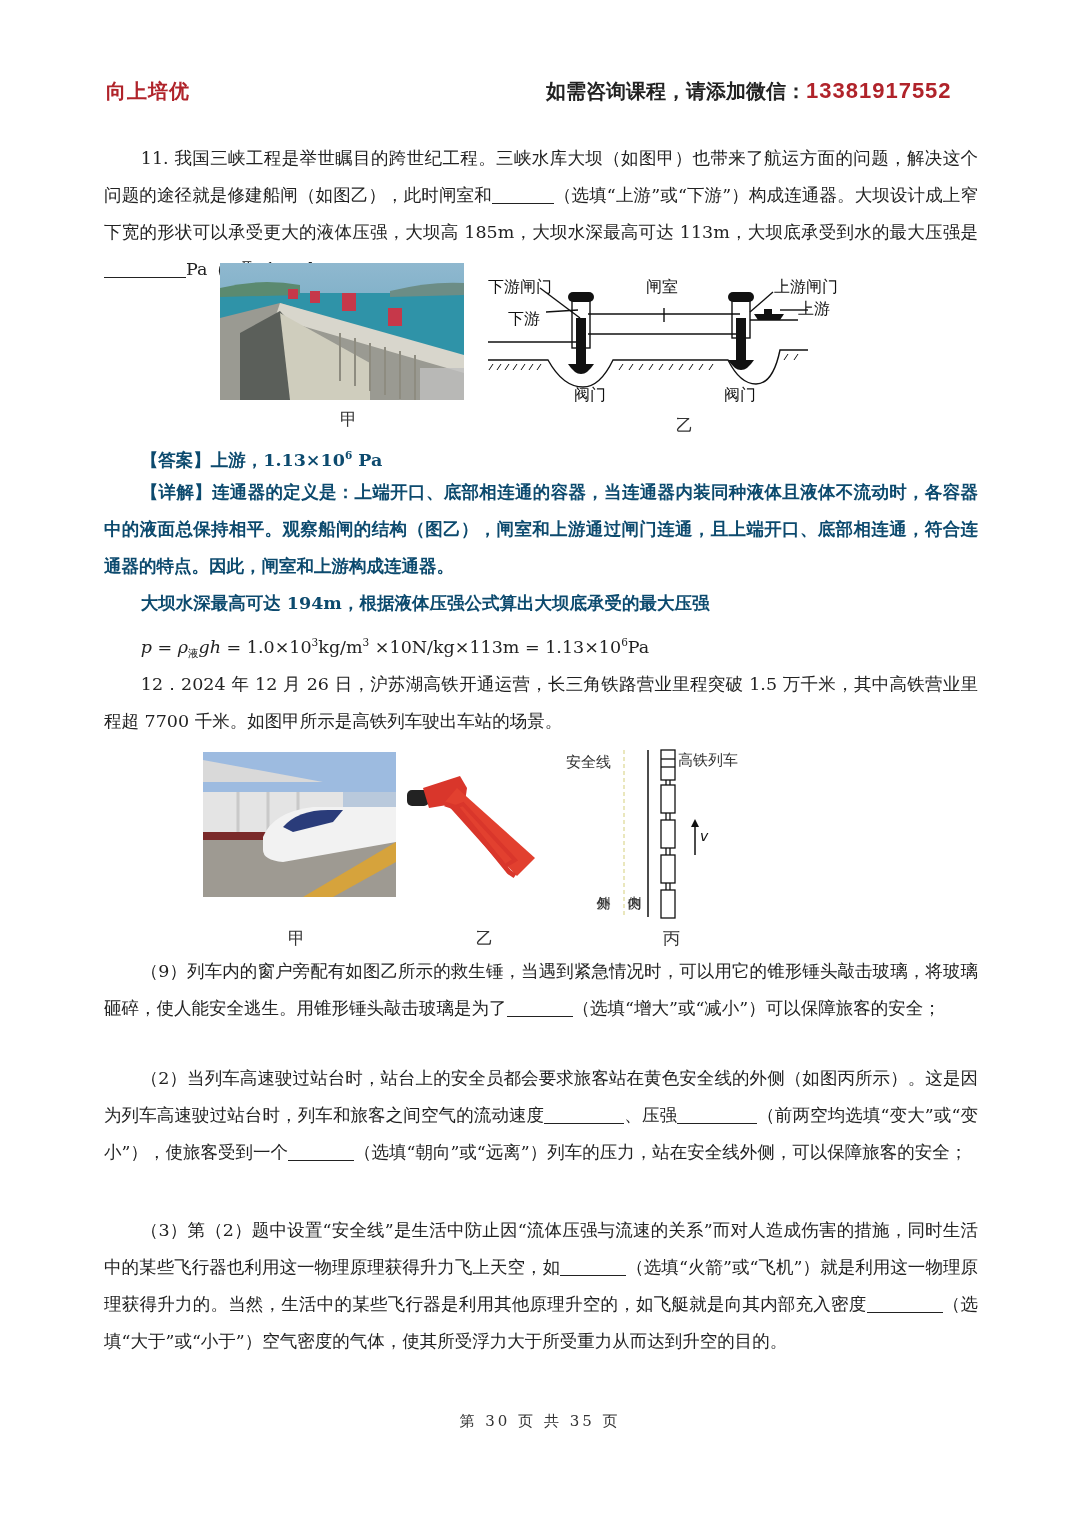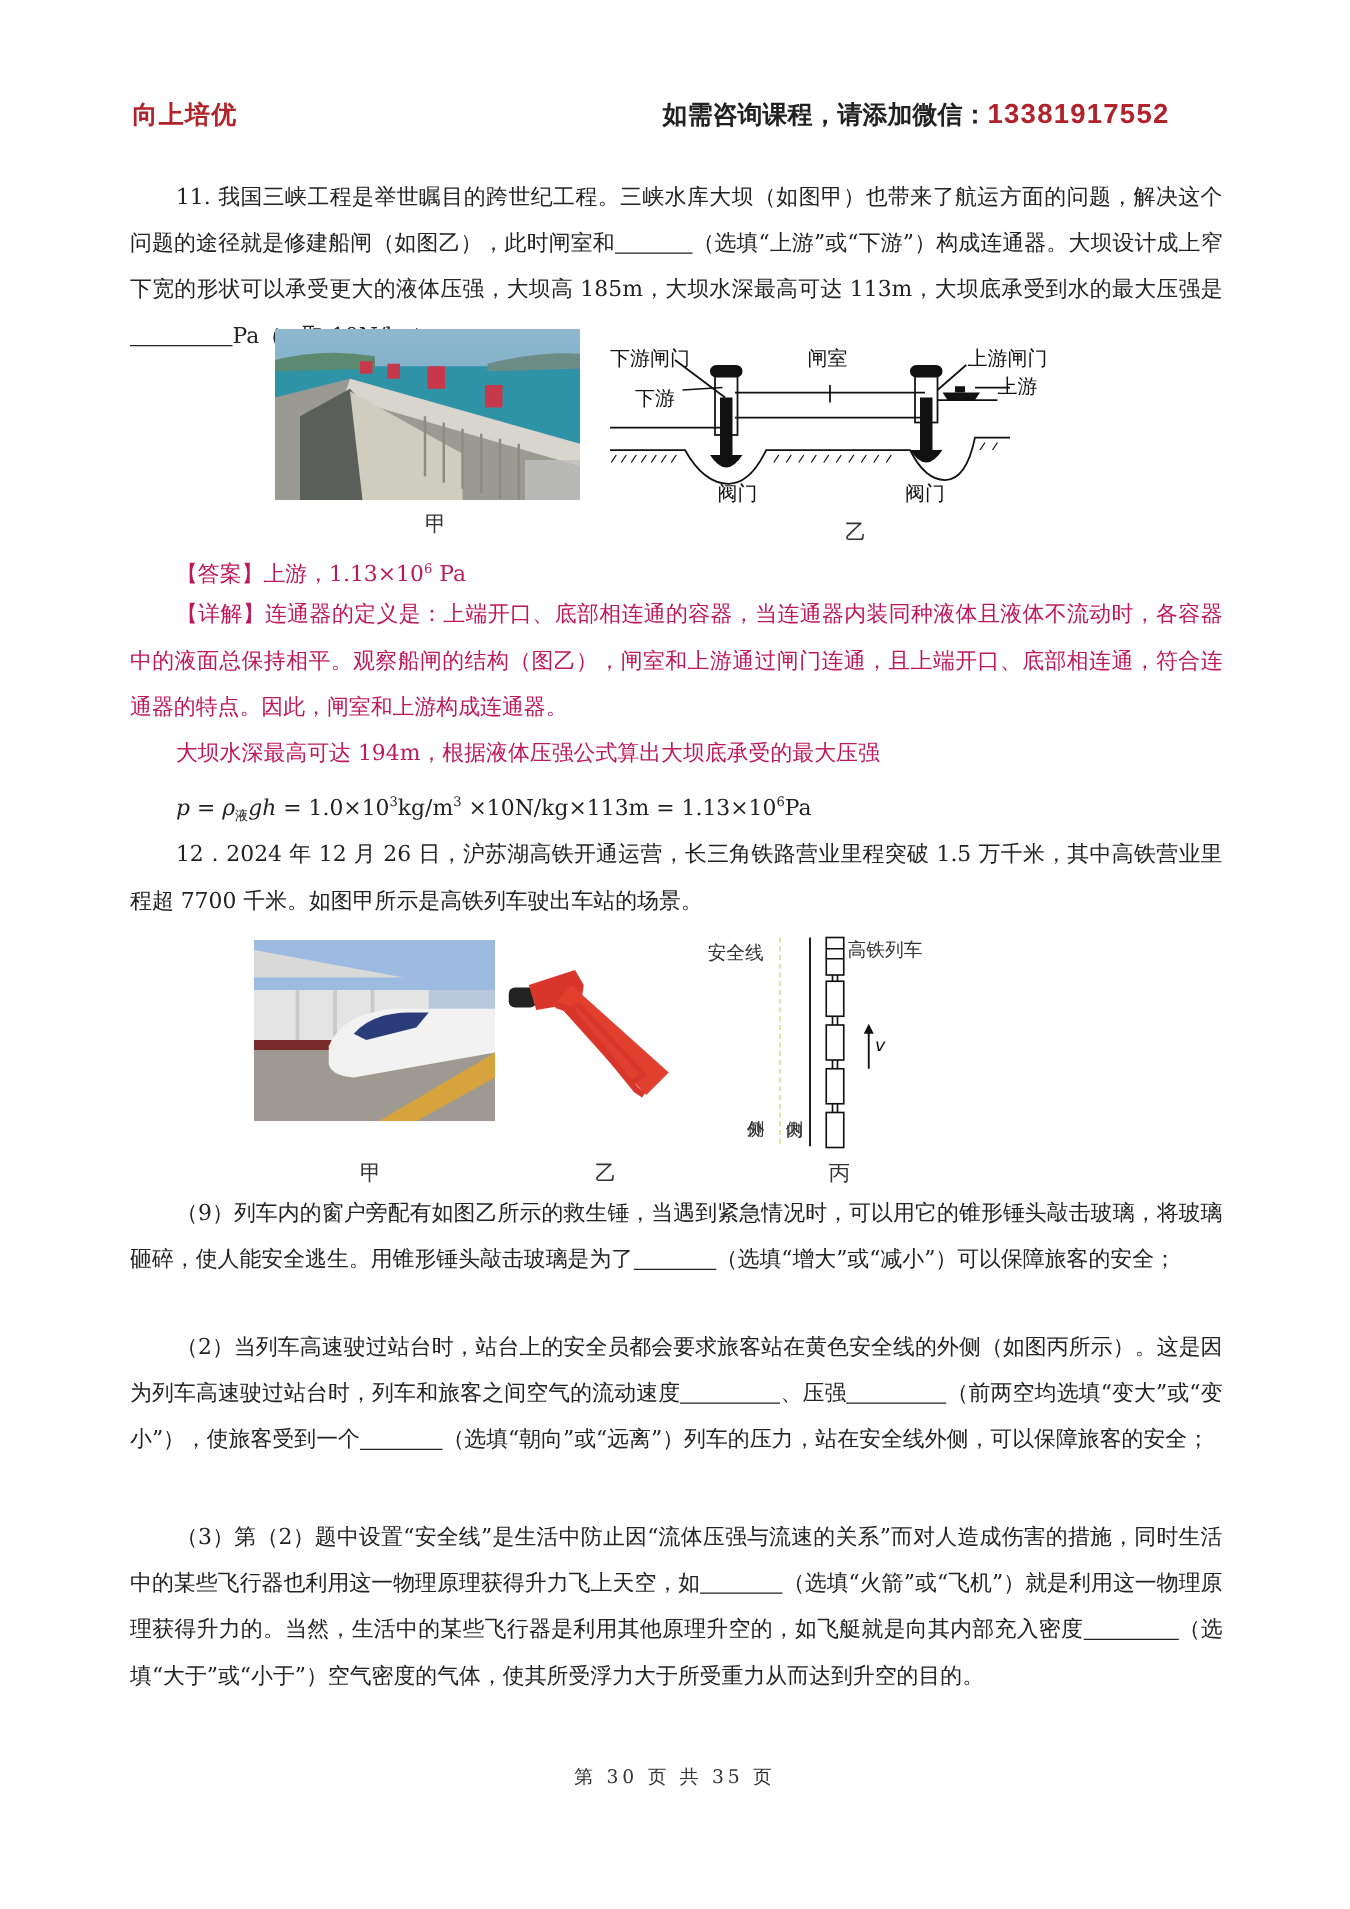--- a/index.html
+++ b/index.html
@@ -1,27 +1,27 @@
 <!DOCTYPE html>
 <html><head>
 <meta charset="utf-8">
 <style>
   html,body{margin:0;padding:0;background:#fff;}
   body{width:1080px;height:1527px;position:relative;overflow:hidden;
        font-family:"DejaVu Serif","Liberation Serif",serif;color:#222;}
   .abs{position:absolute;}
   .hdr-left{left:106px;top:78px;font-family:"DejaVu Sans","Liberation Sans",sans-serif;
             font-size:20px;font-weight:bold;color:#b0232a;letter-spacing:1px;}
-  .hdr-right{left:530px;top:78px;font-family:"DejaVu Sans","Liberation Sans",sans-serif;
+  .hdr-right{left:546px;top:78px;font-family:"DejaVu Sans","Liberation Sans",sans-serif;
             font-size:20px;font-weight:bold;color:#222;}
   .hdr-right .phone{color:#b0232a;font-family:"Liberation Sans",sans-serif;font-size:22px;letter-spacing:1px;}
   .para{position:absolute;left:104px;width:874px;font-size:17.5px;line-height:37px;
         text-align:justify;text-align-last:left;}
   .indent{text-indent:2.1em;}
-  .red{color:#be185d;}
+  .red{color:#0c4a6e;font-weight:bold;}
   .blank{display:inline-block;border-bottom:1.3px solid #222;height:1em;vertical-align:-3px;}
   .cap{position:absolute;font-size:17px;color:#333;}
   .photo{position:absolute;overflow:hidden;}
   .footer{left:0;width:1080px;top:1412px;text-align:center;font-size:15px;color:#333;letter-spacing:3px;}
   sup{font-size:0.6em;}
   sub{font-size:0.6em;}
   .it{font-style:italic;}
   svg text{font-family:"DejaVu Sans","Liberation Sans",sans-serif;}
 </style>
 </head>

